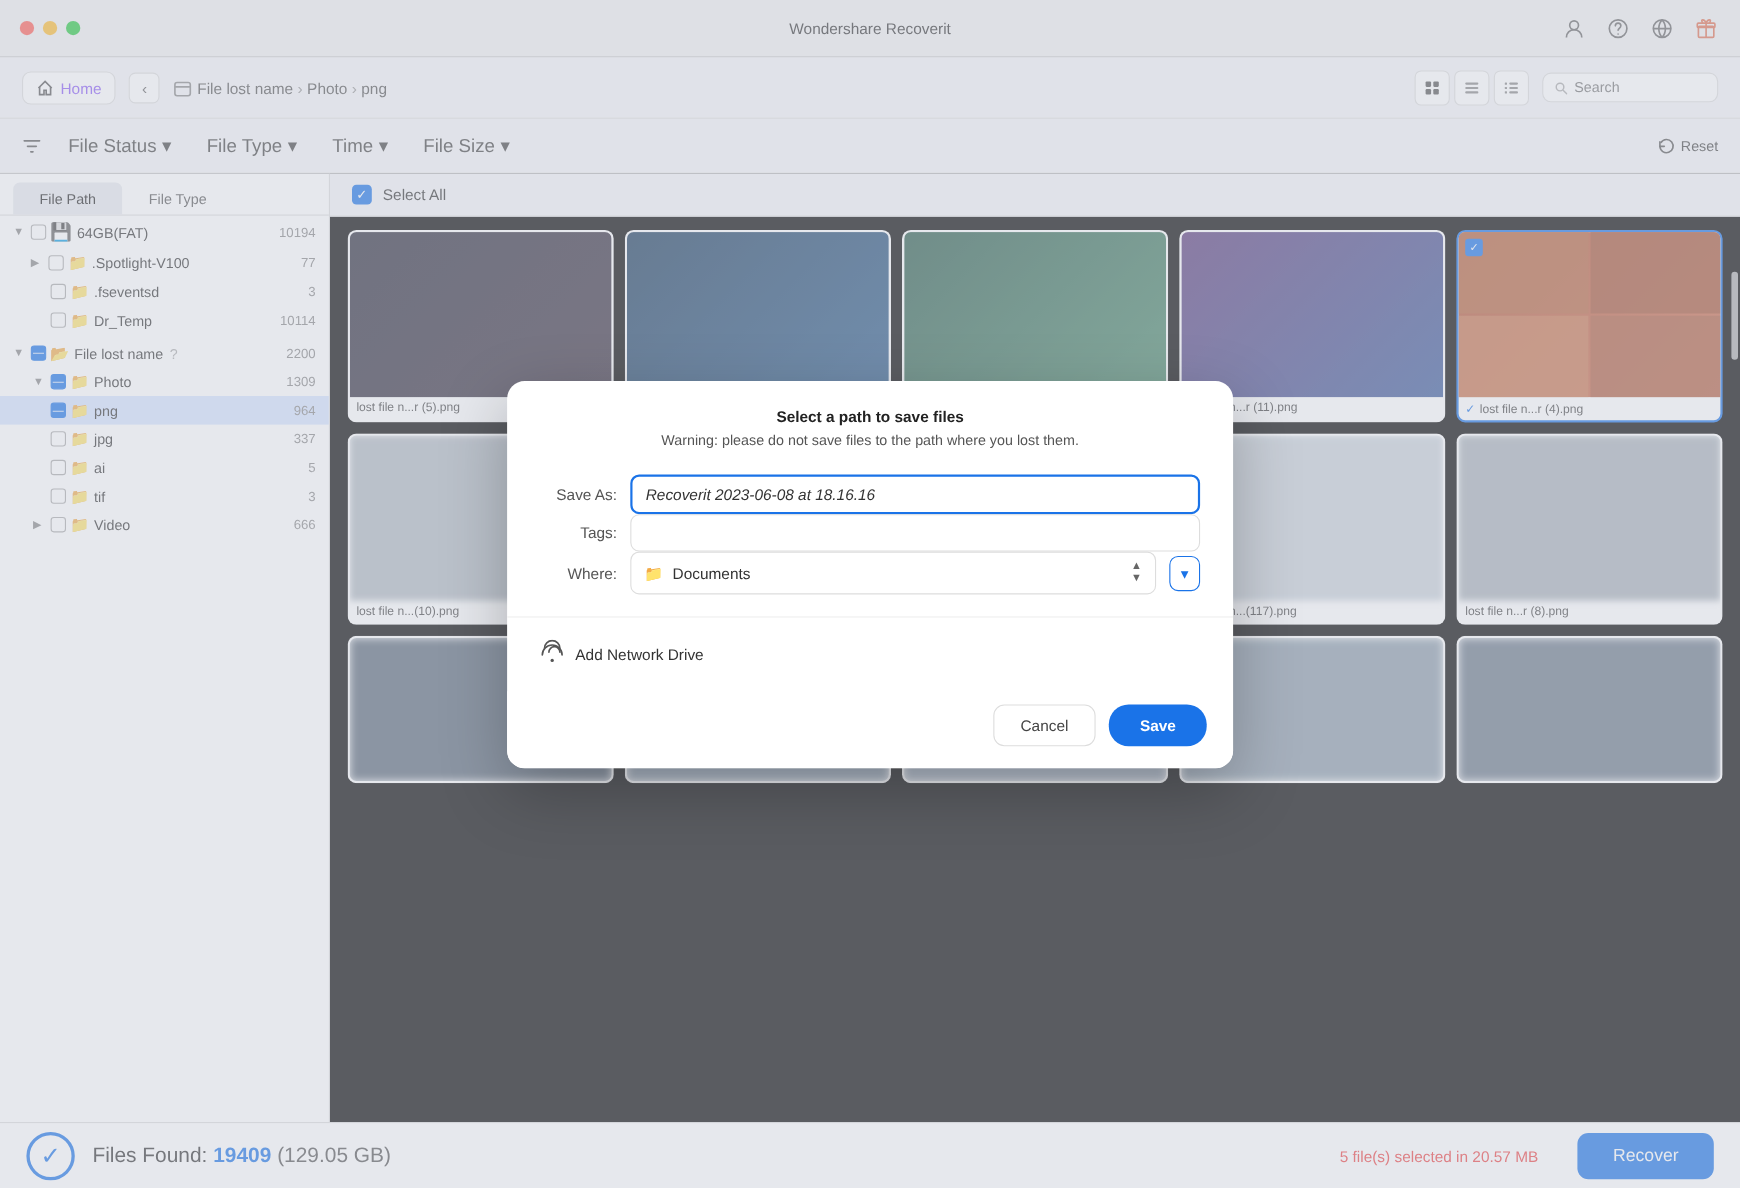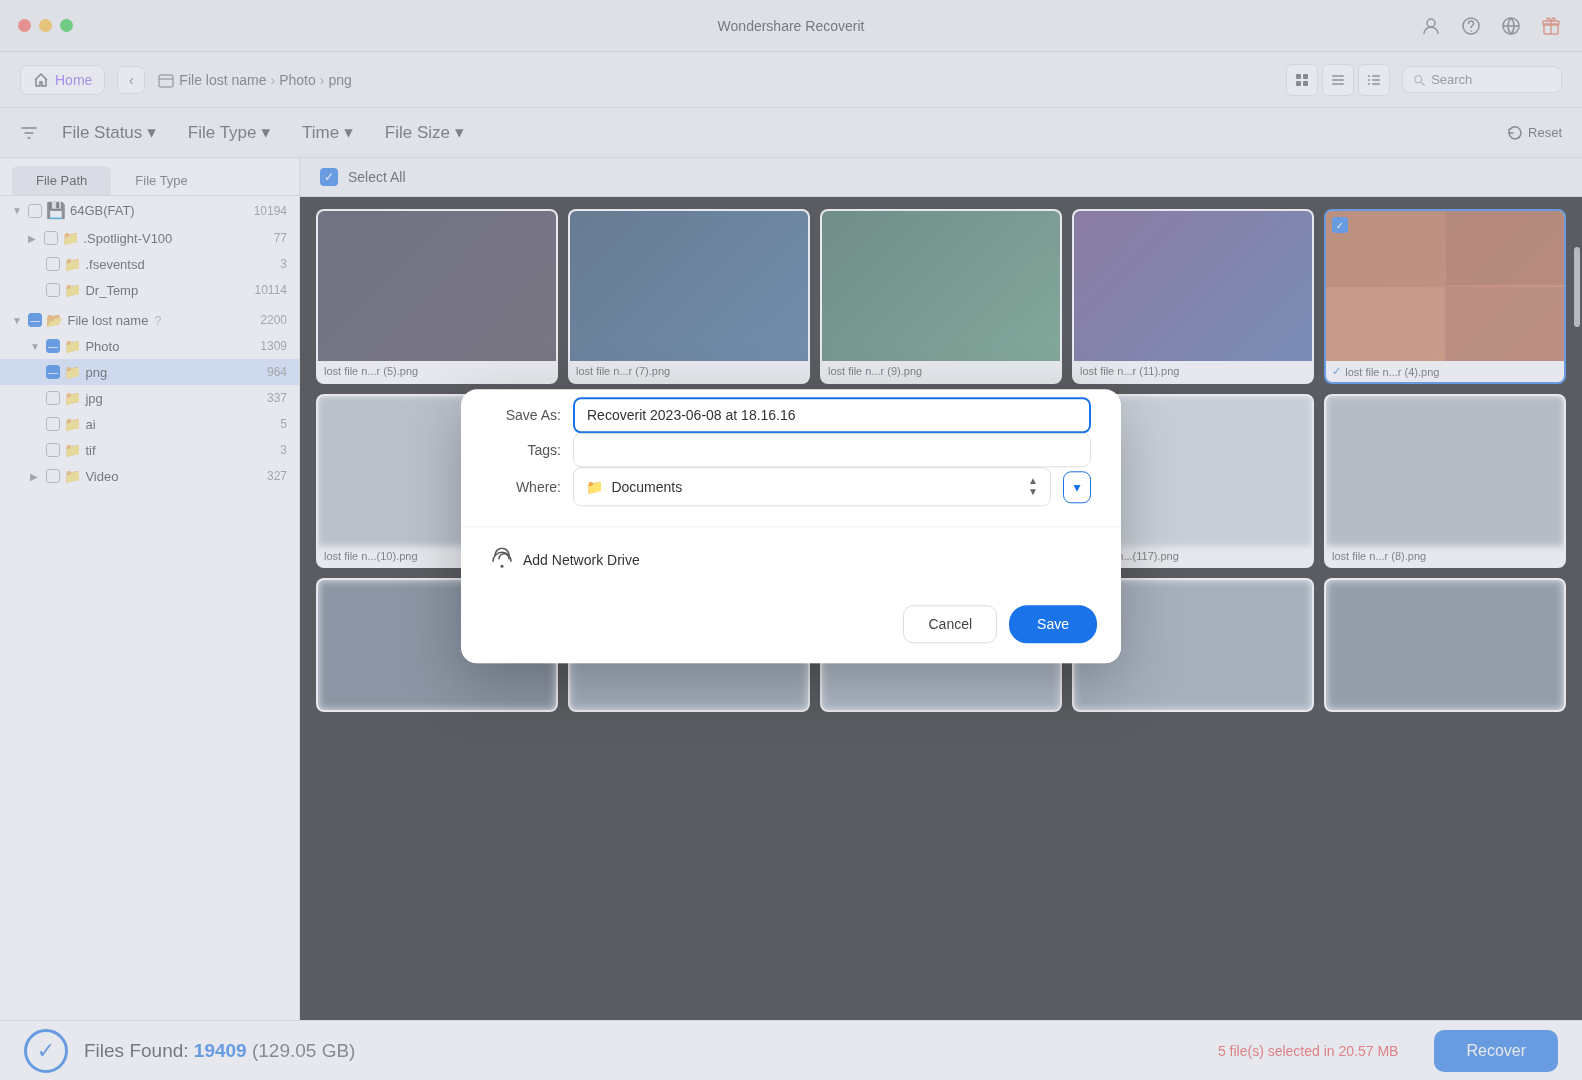--- a/index.html
+++ b/index.html
@@ -427,20 +427,21 @@
     }
     .dialog-input {
       flex: 1;
       border: 2px solid #1a73e8;
       border-radius: 8px;
       padding: 8px 12px;
       font-size: 14px;
       color: #333;
       outline: none;
       background: white;
+      font-style: italic;
     }
     .dialog-input-plain {
       flex: 1;
       border: 1px solid #ddd;
       border-radius: 8px;
       padding: 8px 12px;
       font-size: 14px;
       color: #333;
       outline: none;
       background: white;
@@ -508,21 +509,21 @@
       color: #444;
       cursor: pointer;
     }
     .btn-save {
       padding: 10px 28px;
       border: none;
       border-radius: 18px;
       background: #1a73e8;
       color: white;
       font-size: 14px;
-      font-weight: 400;
+      font-weight: 700;
       cursor: pointer;
     }
 
     
     .img-dark { background: linear-gradient(135deg, #2a2a3a 0%, #3a3040 100%); }
   </style>
 </head>
 <body>
 
 <div class="titlebar">
@@ -736,21 +737,21 @@
       <span style="font-size:14px;">📁</span>
       <span>tif</span>
       <span class="count">3</span>
     </div>
 
     <div class="tree-item" style="padding-left:30px;">
       <span class="expand-arrow">▶</span>
       <div class="checkbox"></div>
       <span style="font-size:14px;">📁</span>
       <span>Video</span>
-      <span class="count">327</span>
+      <span class="count">666</span>
     </div>
   </div>
 
   <div class="content">
 
     <div class="content-header">
       <div class="select-all-check">✓</div>
       <span class="select-all-label">Select All</span>
     </div>
 
@@ -855,20 +856,24 @@
     <span class="status-count">19409</span>
     <span class="status-size">(129.05 GB)</span>
   </span>
   <span class="selected-info">5 file(s) selected in 20.57 MB</span>
   <button class="recover-btn">Recover</button>
 </div>
 
 <div class="overlay"></div>
 
 <div class="dialog">
+  <div class="dialog-header">
+    <div class="dialog-title">Select a path to save files</div>
+    <div class="dialog-warning">Warning: please do not save files to the path where you lost them.</div>
+  </div>
 
   <div class="dialog-body">
 
     <div class="dialog-row">
       <label class="dialog-label">Save As:</label>
       <input class="dialog-input" type="text" value="Recoverit 2023-06-08 at 18.16.16" style="">
     </div>
 
     <div class="dialog-row">
       <label class="dialog-label">Tags:</label>

